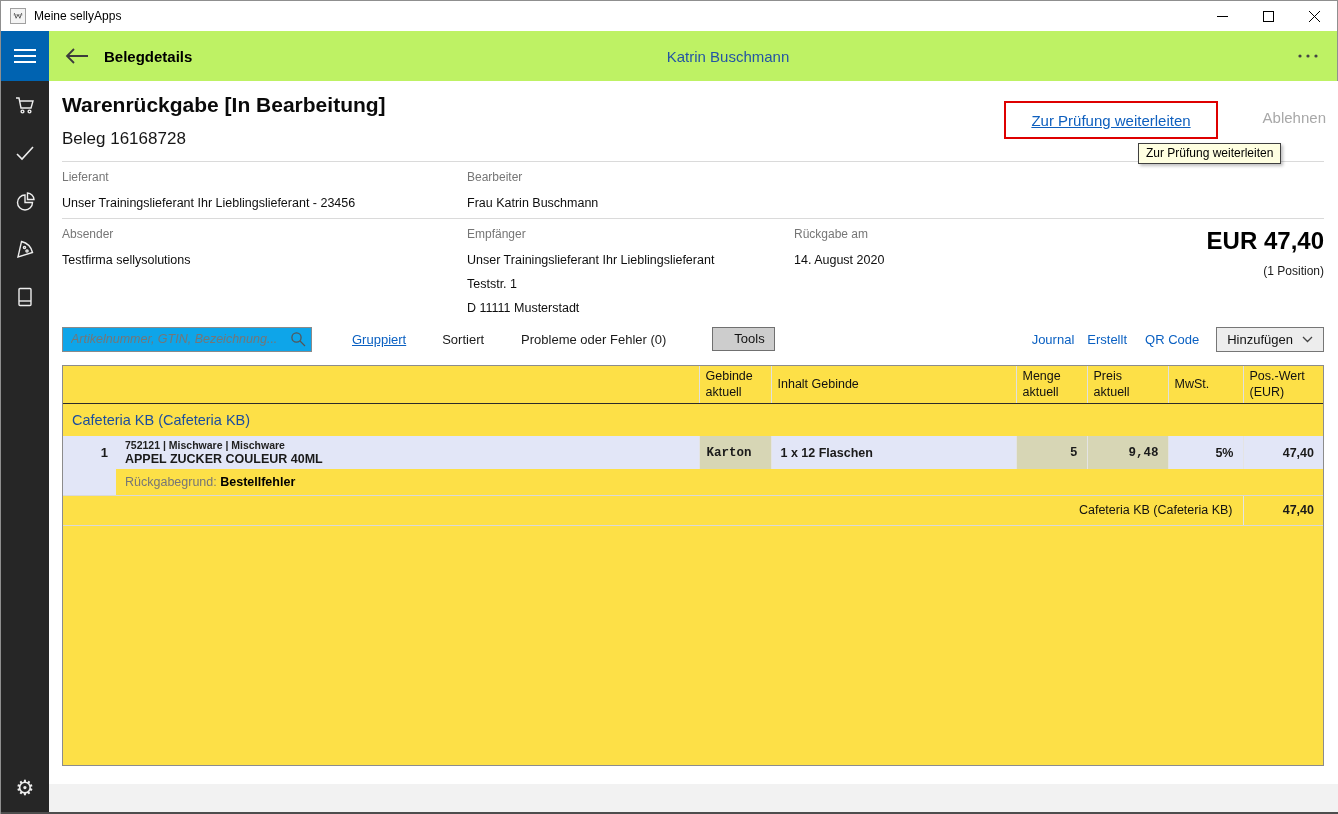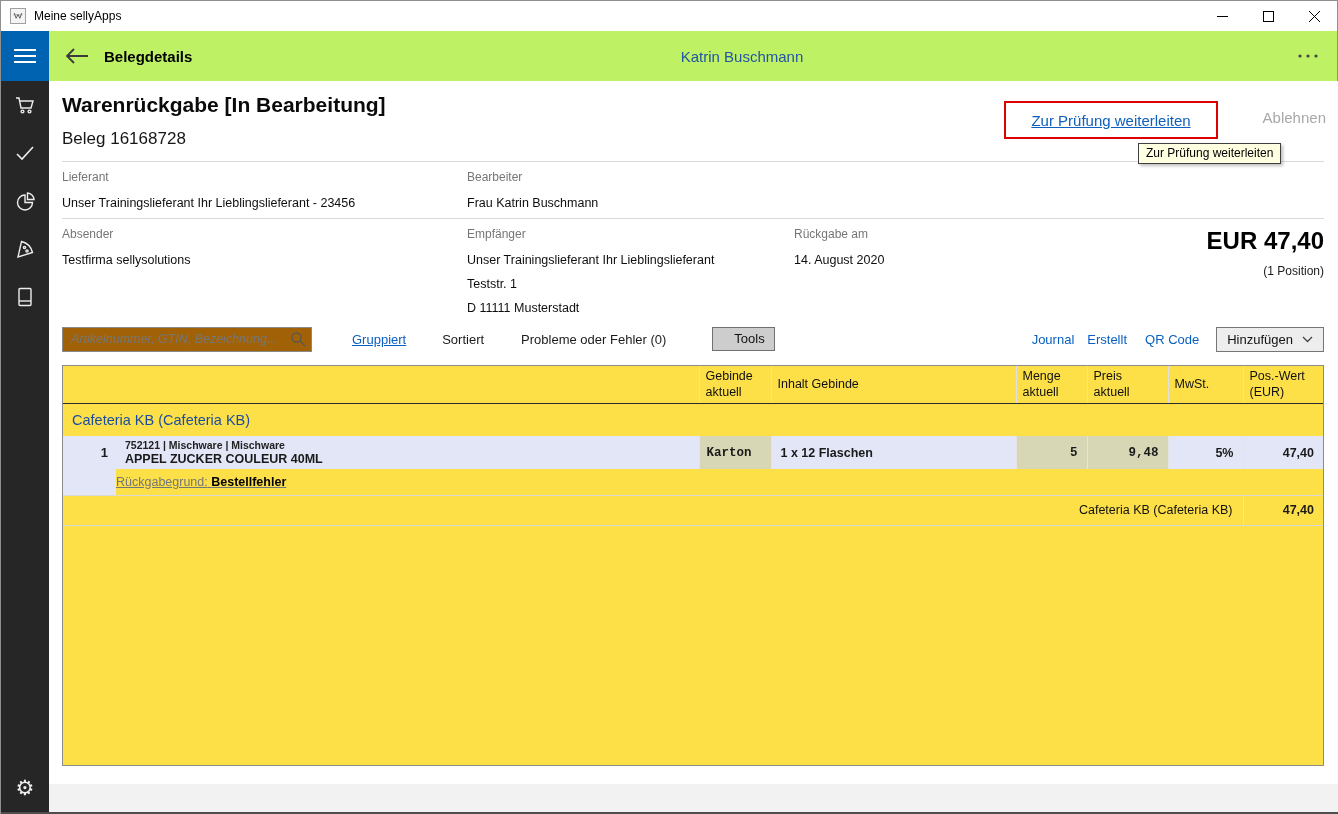--- a/index.html
+++ b/index.html
@@ -15,21 +15,21 @@
   .app-icon { width: 16px; height: 16px; margin-left: 9px; border: 1px solid #a0a0a0; background: #f4f4f4; display: flex; align-items: center; justify-content: center; }
   .titlebar-title { margin-left: 8px; font-size: 12px; color: #000; }
   .win-controls { margin-left: auto; display: flex; height: 100%; }
   .win-btn { width: 46px; height: 100%; display: flex; align-items: center; justify-content: center; }
 
   
   .appbar { position: absolute; left: 0; top: 30px; width: 100%; height: 50px; background: #bef264; }
   .hamburger { position: absolute; left: 0; top: 0; width: 48px; height: 50px; background: #0063b1; display: flex; align-items: center; justify-content: center; cursor: pointer; }
   .back-btn { position: absolute; left: 56px; top: 0; width: 40px; height: 50px; display: flex; align-items: center; justify-content: center; }
   .appbar-title { position: absolute; left: 103px; top: 0; height: 50px; display: flex; align-items: center; font-size: 15px; font-weight: bold; color: #000; }
-  .appbar-user { position: absolute; left: 646px; width: 190px; top: 0; height: 50px; display: flex; align-items: center; justify-content: center; font-size: 15px; color: #2455a4; }
+  .appbar-user { position: absolute; left: 632px; width: 190px; top: 0; height: 50px; display: flex; align-items: center; justify-content: center; font-size: 15px; color: #2455a4; }
   .appbar-more { position: absolute; right: 12px; top: 0; width: 34px; height: 50px; display: flex; align-items: center; justify-content: center; }
 
   
   .sidebar { position: absolute; left: 0; top: 80px; width: 48px; height: 731px; background: #262626; }
   .side-item { width: 48px; height: 48px; display: flex; align-items: center; justify-content: center; cursor: pointer; }
   .side-bottom { position: absolute; bottom: 0; left: 0; }
   .gear-glyph { color: #ededed; font-size: 21px; font-family: "DejaVu Sans", sans-serif; }
 
   
   .main { position: absolute; left: 48px; top: 80px; width: 1290px; height: 731px; background: #ffffff; }
@@ -50,21 +50,21 @@
   .info-block { position: absolute; }
   .ib-r1 { top: 89px; } .ib-r2 { top: 146px; }
   .ib-c1 { left: 13px; } .ib-c2 { left: 418px; } .ib-c3 { left: 745px; }
 
   .total-amount { position: absolute; right: 15px; top: 146px; font-size: 24px; font-weight: bold; color: #000; }
   .total-pos { position: absolute; right: 15px; top: 183px; font-size: 12px; color: #1a1a1a; }
 
   
   .toolbar { position: absolute; left: 13px; top: 245px; width: 1262px; height: 26px; display: flex; align-items: center; }
   .search-wrap { position: relative; width: 250px; height: 25px; }
-  .search-input { width: 100%; height: 100%; border: 1px solid #8a8a8a; padding: 0 28px 0 8px; font-size: 12.5px; font-family: "Liberation Sans", sans-serif; color: #1a1a1a; outline: none; background: #a16207; }
+  .search-input { width: 100%; height: 100%; border: 1px solid #8a8a8a; padding: 0 28px 0 8px; font-size: 12.5px; font-family: "Liberation Sans", sans-serif; color: #1a1a1a; outline: none; background: #0ea5e9; }
   .search-input::placeholder { color: #767676; font-style: italic; }
   .search-icon { position: absolute; right: 6px; top: 4px; }
   .tb-link { font-size: 13px; color: #0a60c2; cursor: pointer; white-space: nowrap; }
   .tb-link.underlined { text-decoration: underline; }
   .tb-text { font-size: 13px; color: #1a1a1a; white-space: nowrap; }
   .tools-btn { margin-left: 46px; background: #cdcdcd; border: 1px solid #707070; font-size: 13px; color: #111; padding: 3px 9px 4px 21px; cursor: pointer; }
   .add-btn { margin-left: 17px; background: #ededed; border: 1px solid #767676; height: 25px; padding: 0 10px; display: flex; align-items: center; gap: 9px; font-size: 13px; color: #111; cursor: pointer; }
 
   
   .table-wrap { position: absolute; left: 13px; top: 284px; width: 1262px; height: 401px; border: 1px solid #8c8c8c; background: #fde047; overflow: hidden; }
@@ -77,21 +77,21 @@
   .bg-lav { background: #e2e6f7; }
   .bg-khaki { background: #d7d6b5; font-family: Liberation Mono, monospace; }
   td.csep { border-left: 1px solid #e4e4e4; }
   .cell-num { text-align: right; padding-right: 8px; font-size: 13px; }
   .cell-desc { padding-left: 9px; }
   .desc-meta { font-size: 10.5px; font-weight: bold; color: #222; line-height: 13px; }
   .desc-name { font-size: 12.5px; font-weight: bold; line-height: 15px; }
   .cell-left { padding-left: 7px; }
   .cell-right { text-align: right; padding-right: 9px; }
   .row-reason td { height: 26px; border-bottom: 1px solid #d9d9d9; }
-  .reason-label { color: #767676; font-size: 12.5px; text-decoration: underline; }
+  .reason-label { color: #767676; padding-left: 9px; font-size: 12.5px; }
   .reason-value { color: #000; font-weight: 600; }
   .row-foot td { height: 30px; border-bottom: 1px solid #d9d9d9; }
   .foot-name { text-align: right; padding-right: 10px; color: #111; }
   .foot-sum { text-align: right; padding-right: 9px; font-weight: bold; }
 
   .bottom-strip { position: absolute; left: 0; top: 703px; width: 1290px; height: 28px; background: #f2f2f2; }
   .taskbar-edge { position: absolute; left: 0; top: 811px; width: 1338px; height: 3px; background: #4d4d4d; }
 
   svg { display: block; }
 </style>

